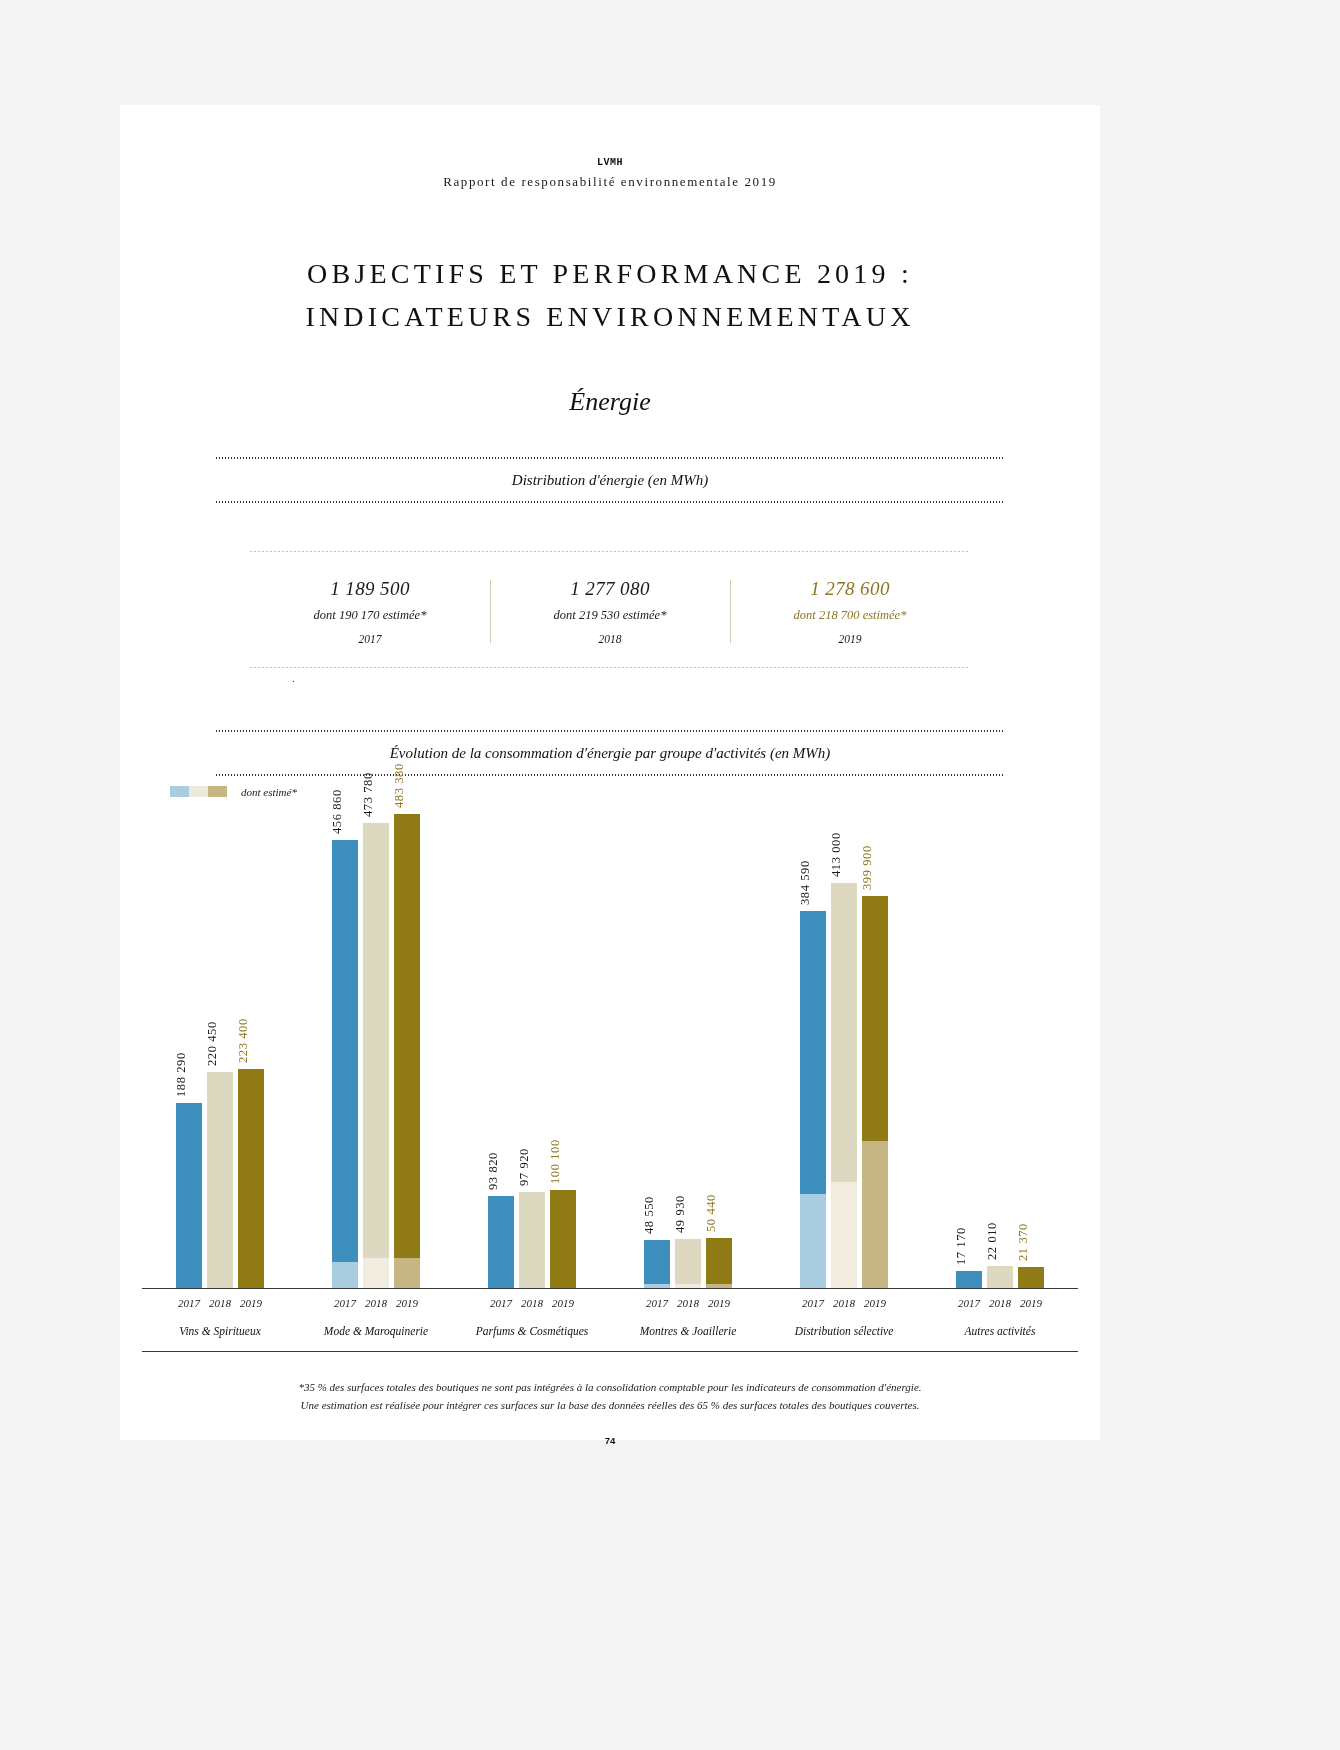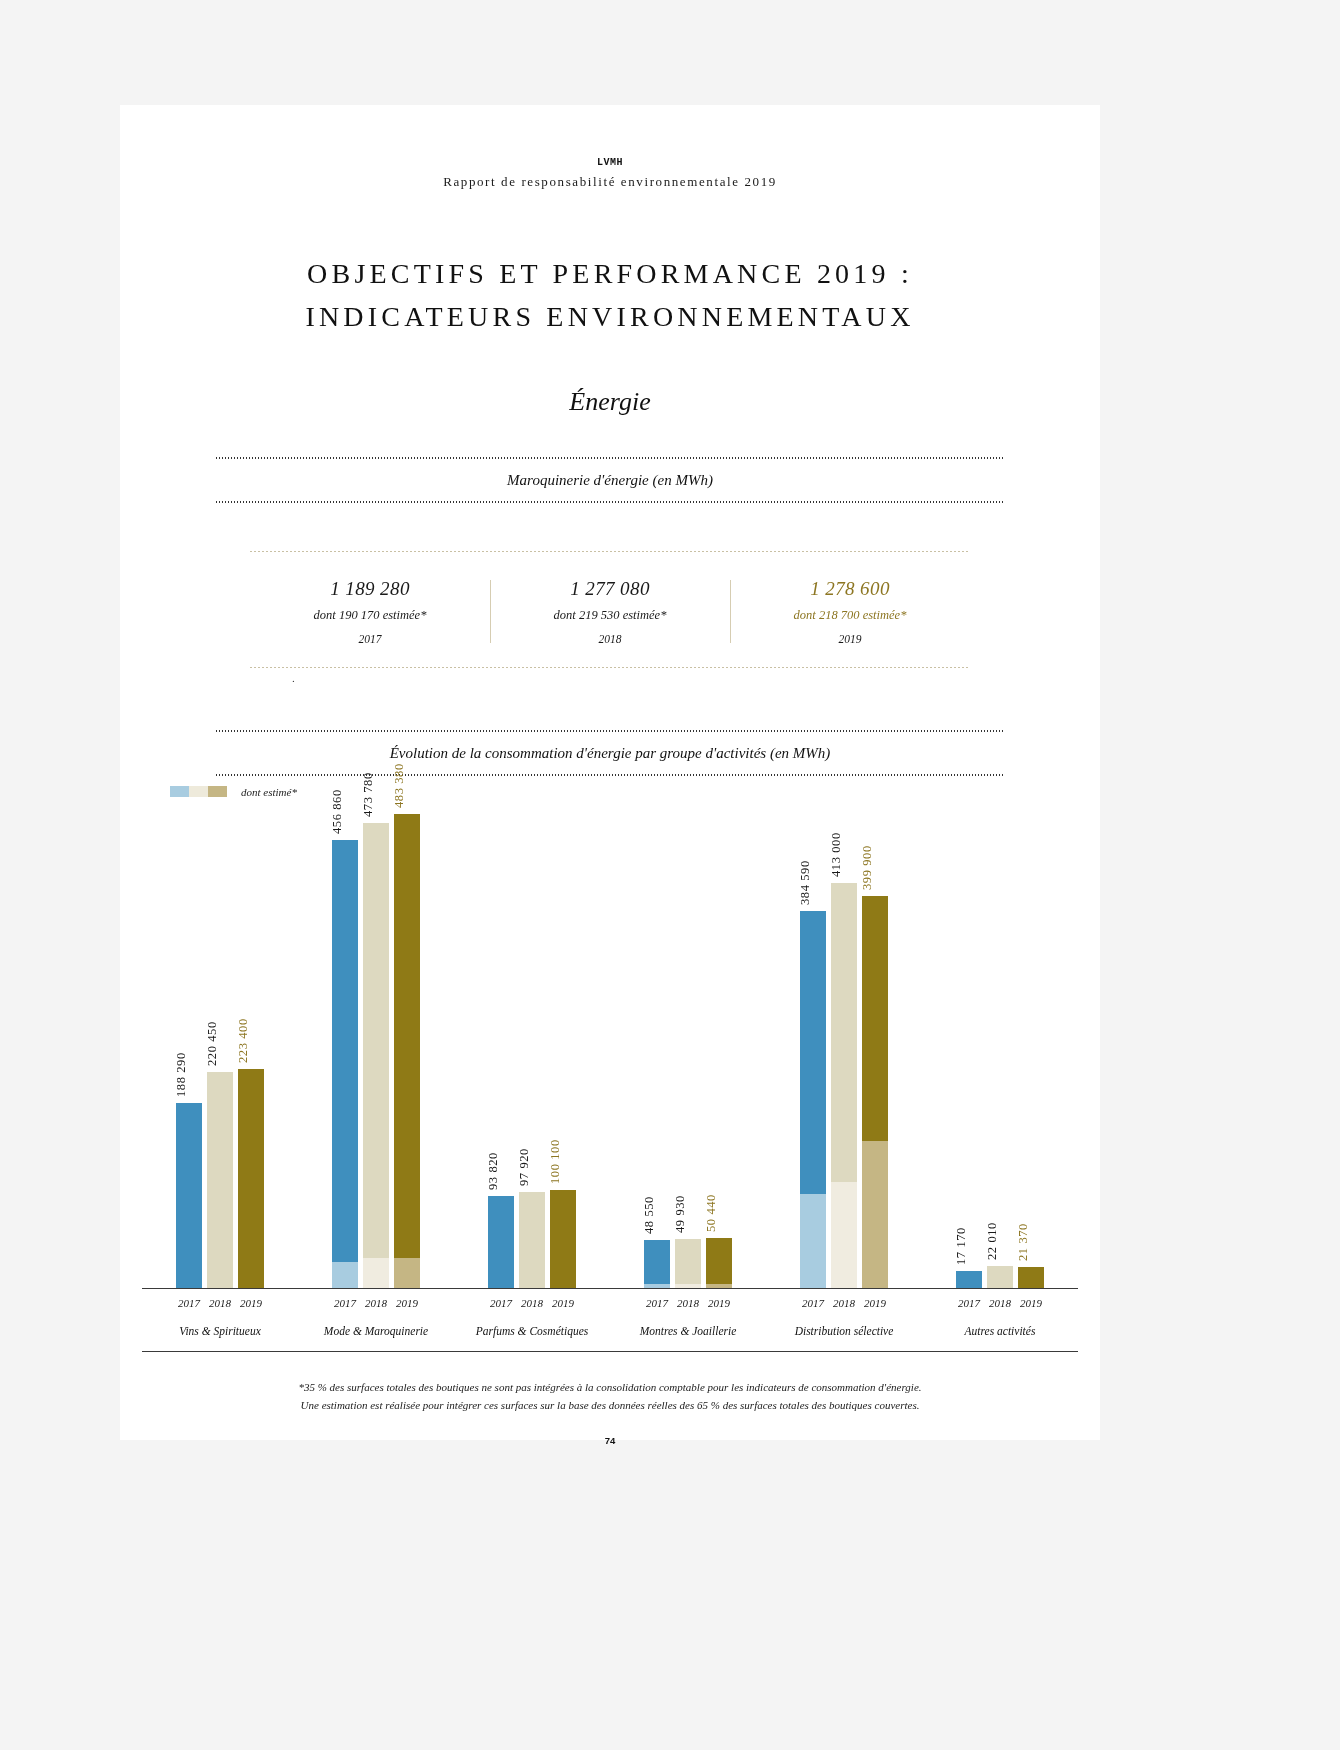--- a/index.html
+++ b/index.html
@@ -137,29 +137,29 @@
   </div>
 
   <div class="maintitle">
     <div>OBJECTIFS ET PERFORMANCE 2019 :</div>
     <div>INDICATEURS ENVIRONNEMENTAUX</div>
   </div>
   <div class="subtitle">Énergie</div>
 
   <div class="band" style="margin-top:40px">
     <div class="rule-dot"></div>
-    <div class="bandtitle">Maroquinerie d'énergie (en MWh)</div>
+    <div class="bandtitle">Distribution d'énergie (en MWh)</div>
     <div class="rule-dot"></div>
   </div>
 
   <div class="kpi-wrap">
     <div class="kpi-top"></div>
     <div class="kpis">
       <div class="kpi">
-        <div class="kpi-val">1 189 280</div>
+        <div class="kpi-val">1 189 500</div>
         <div class="kpi-sub">dont 190 170 estimée*</div>
         <div class="kpi-year">2017</div>
       </div>
       <div class="kpi">
         <div class="kpi-val">1 277 080</div>
         <div class="kpi-sub">dont 219 530 estimée*</div>
         <div class="kpi-year">2018</div>
       </div>
       <div class="kpi gold">
         <div class="kpi-val">1 278 600</div>

